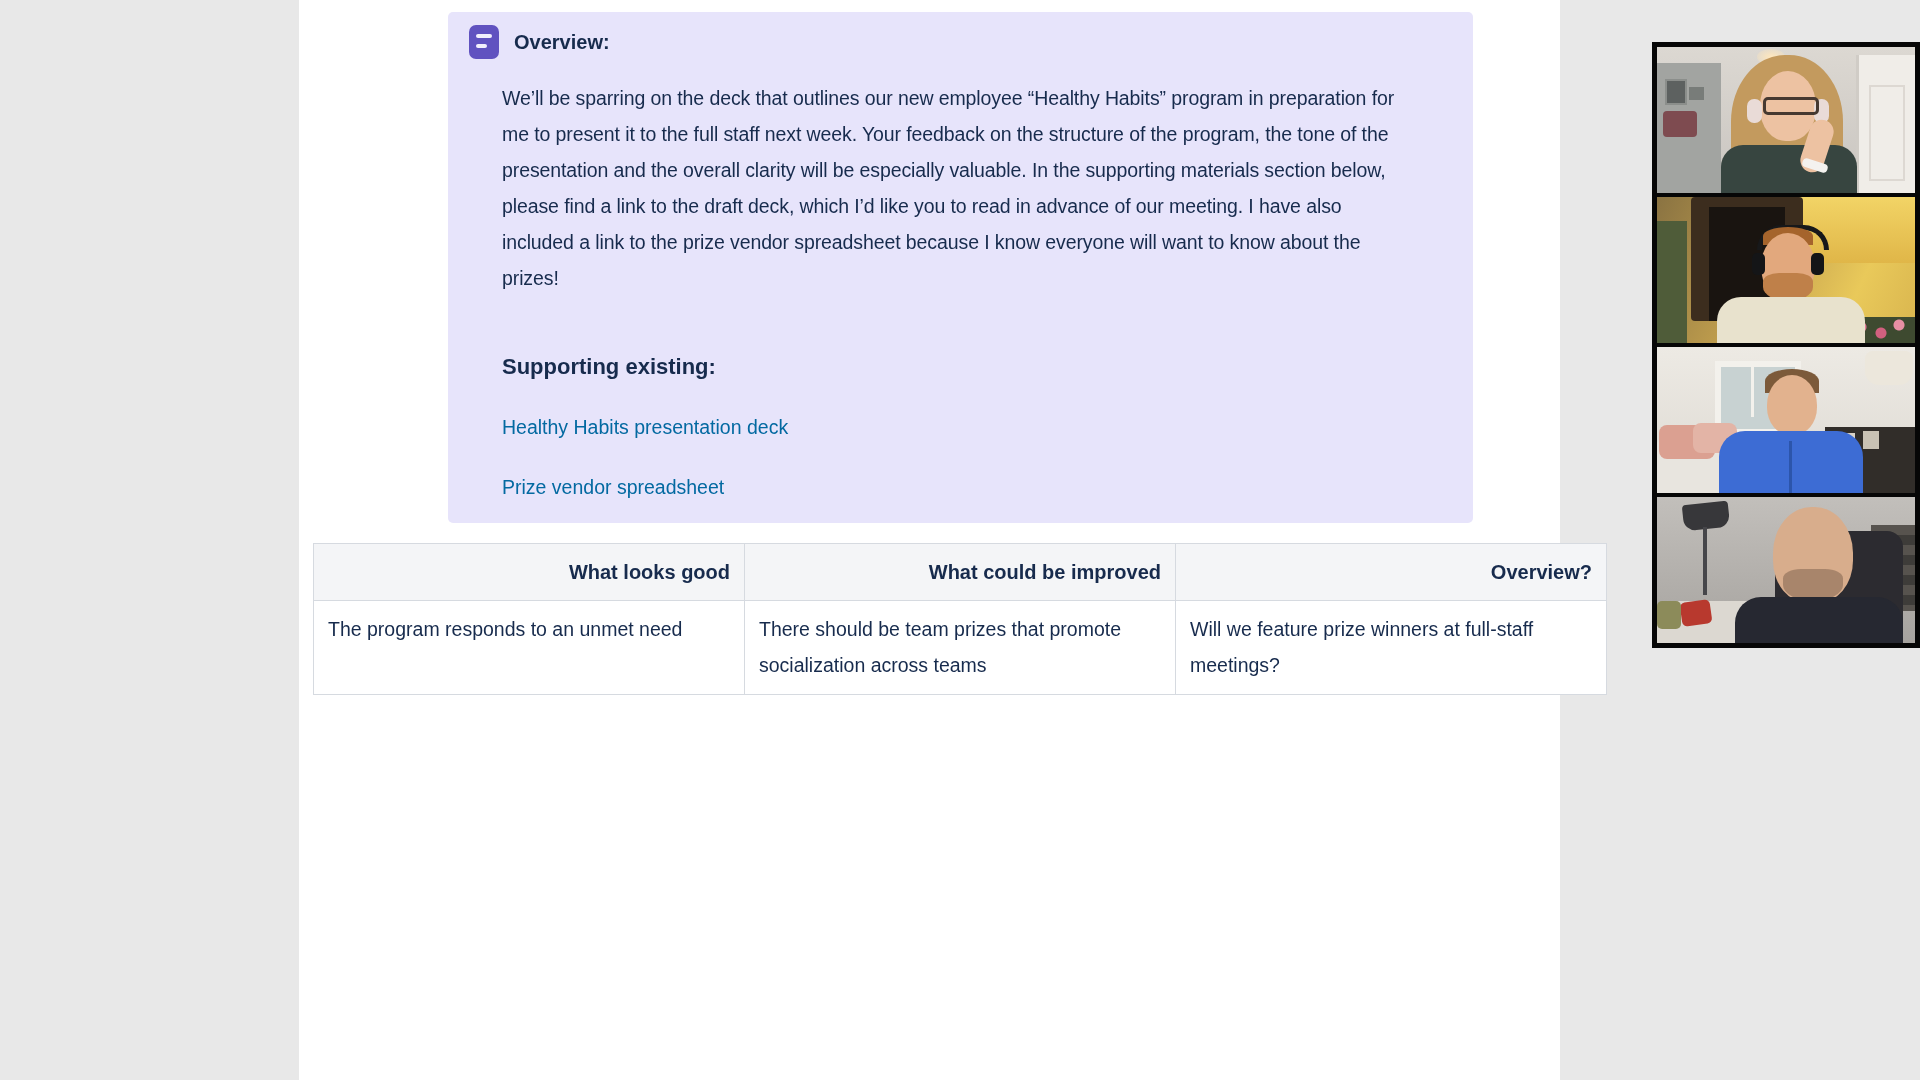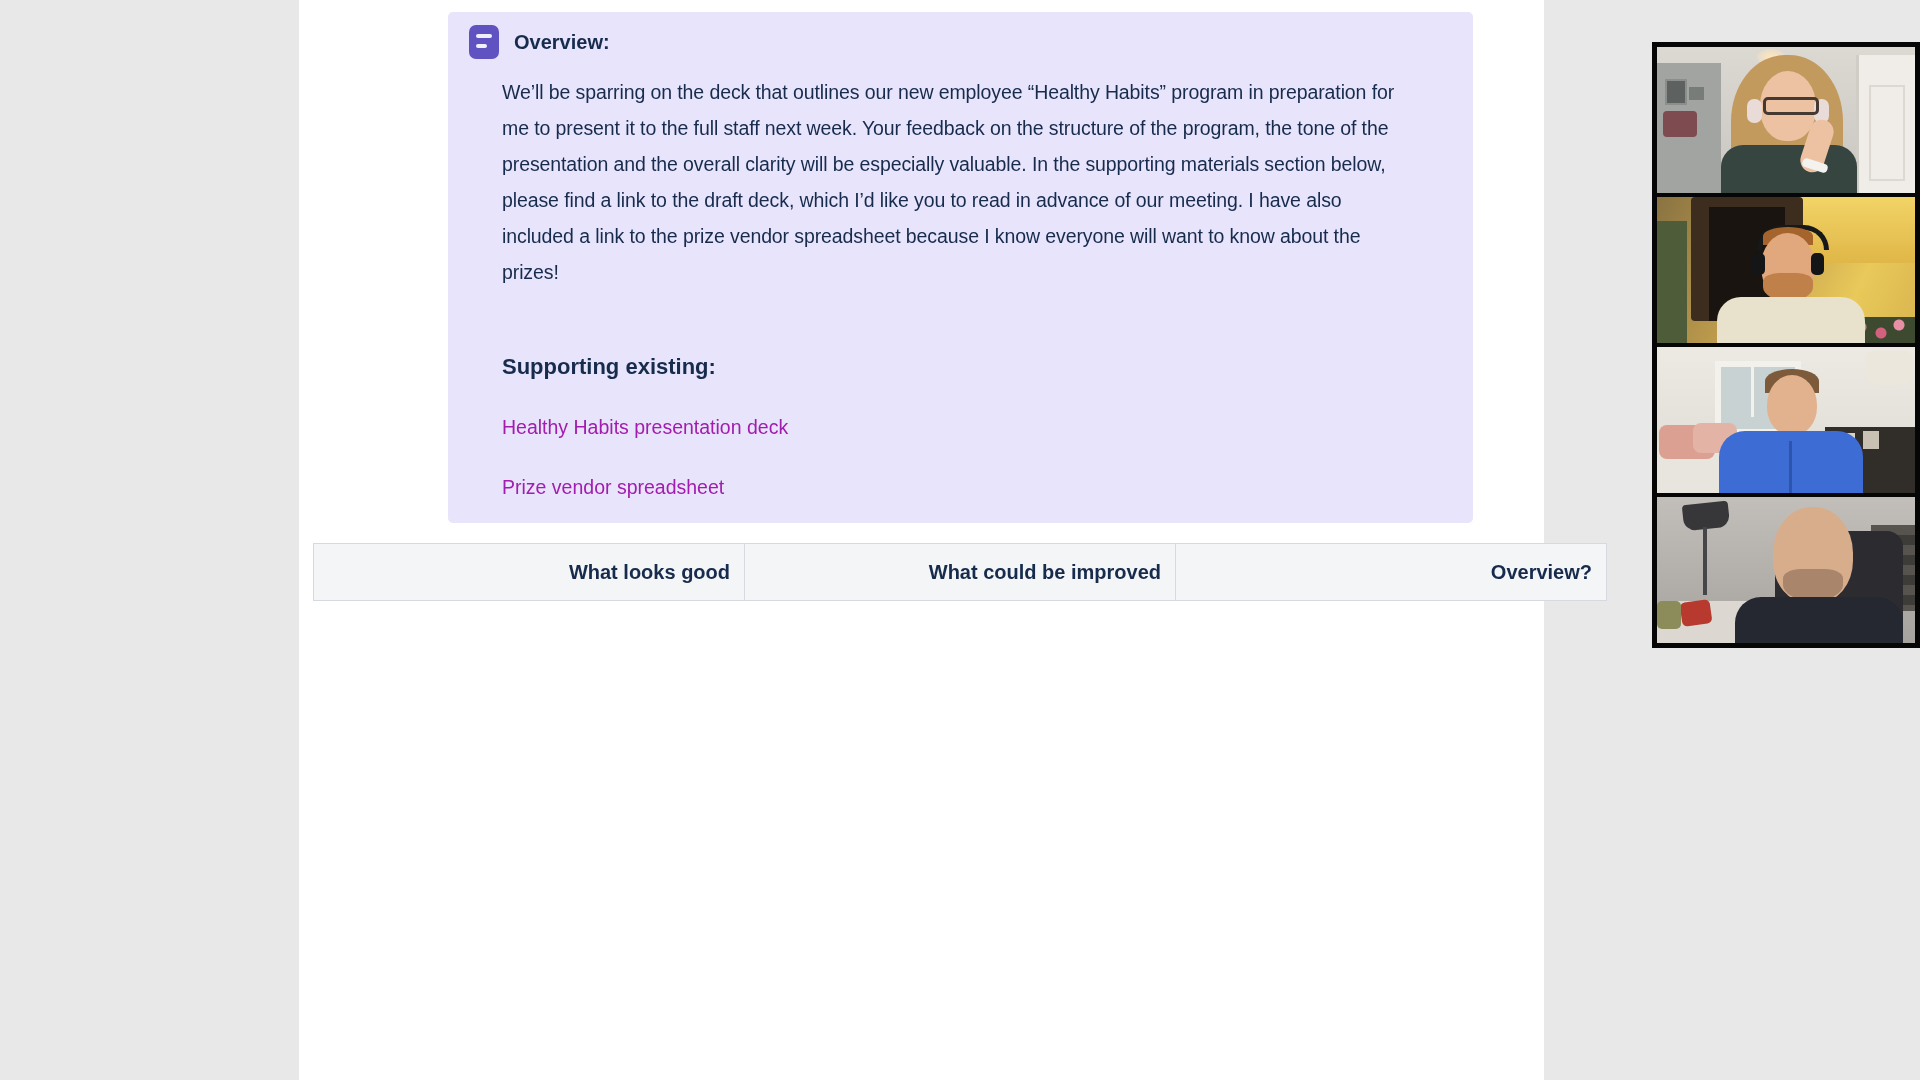--- a/index.html
+++ b/index.html
@@ -2,31 +2,31 @@
 <html><head>
 <meta charset="utf-8">
 <style>
   html,body{margin:0;padding:0;}
   body{
     width:1920px;height:1080px;position:relative;overflow:hidden;
     background:#e8e8e8;
     font-family:"Liberation Sans","DejaVu Sans",sans-serif;
     color:#172b4d;
   }
-  .content-area{position:absolute;left:299px;top:0;width:1245px;height:1080px;background:#ffffff;}
+  .content-area{position:absolute;left:299px;top:0;width:1245px;height:1080px;background:#ffffff;padding-left:16px;}
 
   
   .panel{position:absolute;left:149px;top:12px;width:1025px;height:511px;background:#e7e4fb;border-radius:5px;}
   .panel-icon{position:absolute;left:21px;top:13px;width:30px;height:34px;background:#6052c0;border-radius:7px;}
   .panel-icon .bar1{position:absolute;left:7px;top:9px;width:16px;height:4px;background:#f1effc;border-radius:2px;}
   .panel-icon .bar2{position:absolute;left:7px;top:19px;width:11px;height:4px;background:#f1effc;border-radius:2px;}
   .panel-title{position:absolute;left:66px;top:19px;font-size:20px;font-weight:700;}
-  .panel-body{position:absolute;left:54px;top:62px;width:910px;font-size:19.5px;line-height:36px;letter-spacing:-0.1px;}
+  .panel-body{position:absolute;left:54px;top:68px;width:910px;font-size:19.5px;line-height:36px;letter-spacing:-0.1px;}
   .panel-subheading{position:absolute;left:54px;top:342px;font-size:22px;font-weight:700;}
-  .panel-link{position:absolute;left:54px;font-size:19.5px;color:#a21caf;text-decoration:none;cursor:pointer;}
+  .panel-link{position:absolute;left:54px;font-size:19.5px;color:#0369a1;text-decoration:none;cursor:pointer;}
   .panel-link.l1{top:404px;}
   .panel-link.l2{top:464px;}
 
   
   .fb-table{position:absolute;left:14px;top:543px;border-collapse:collapse;table-layout:fixed;width:1292px;}
   .fb-table th,.fb-table td{border:1.5px solid #d6dae0;box-sizing:border-box;vertical-align:middle;text-align:left;}
   .fb-table th{height:57px;background:#f4f5f7;font-size:20px;font-weight:700;padding:0 14px;text-align:right;}
   .fb-table td{font-size:19.5px;line-height:36px;padding:10px 14px;vertical-align:top;background:#ffffff;}
   .fb-table col{width:431px;}
   .fb-table tr.r1{height:96px;} .fb-table tr.r2{height:95px;} .fb-table tr.r3{height:94px;} .fb-table tr.r4{height:166px;}
@@ -129,20 +129,25 @@
         <col>
       </colgroup>
     <thead>
       <tr>
         <th>What looks good</th>
         <th>What could be improved</th>
         <th>Overview?</th>
       </tr>
     </thead>
     <tbody>
+      <tr class="r3">
+        <td>The program responds to an unmet need</td>
+        <td>There should be team prizes that promote socialization across teams</td>
+        <td>Will we feature prize winners at full-staff meetings?</td>
+      </tr>
     </tbody>
   </table>
 </div>
 
 <div class="videos">
 
   <div class="tile t1" title="Blonde woman with glasses and white headphones, hand on chin">
     <div class="light"></div>
     <div class="room">
       <div class="frame1"></div>

